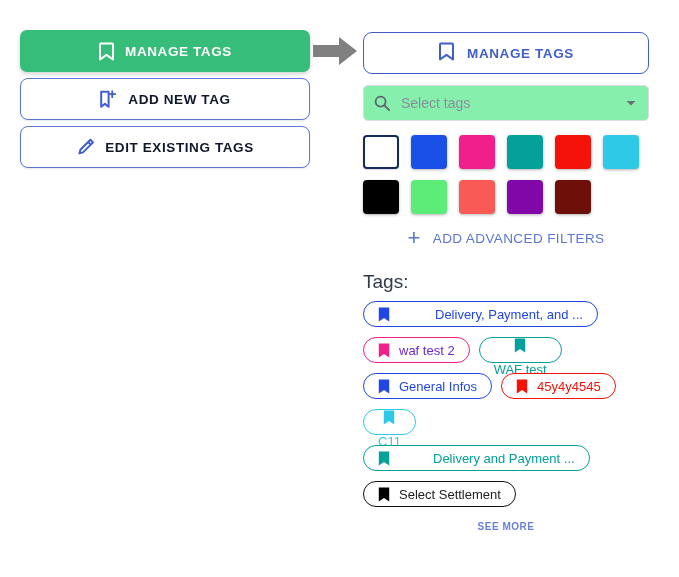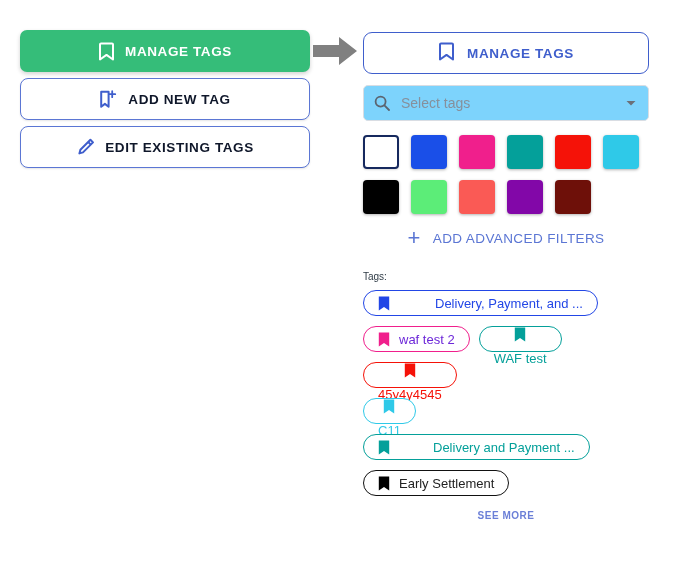--- a/index.html
+++ b/index.html
@@ -46,21 +46,21 @@
     width: 286px; height: 42px;
     background: #fff; color: #3f5ecc;
     border: 1.4px solid #3f5ecc; border-radius: 9px;
     font-size: 13.5px; font-weight: bold; letter-spacing: .6px;
     cursor: pointer; user-select: none;
   }
 
   .search-box {
     display: flex; align-items: center;
     width: 286px; height: 36px; margin-top: 11px;
-    background: #7dd3fc; border: 1px solid #d9dde3; border-radius: 5px;
+    background: #86efac; border: 1px solid #d9dde3; border-radius: 5px;
     padding: 0 10px; cursor: text;
   }
   .search-box .s-icon { flex: 0 0 auto; display: flex; align-items: center; }
   .search-box input {
     flex: 1 1 auto; border: none; outline: none;
     font-family: "Liberation Sans", sans-serif;
     font-size: 14px; color: #555c66;
     background: transparent; margin-left: 9px;
   }
   .search-box input::placeholder { color: #86909c; }
@@ -79,21 +79,21 @@
   .adv-filters {
     display: flex; align-items: center; justify-content: center; gap: 12px;
     width: 286px; margin-top: 6px; height: 26px;
     color: #5b76d4; font-size: 13.5px; letter-spacing: .4px;
     cursor: pointer; user-select: none;
   }
   .plus { font-size: 22px; line-height: 1; font-weight: 400; color: #5b76d4; }
 
   
   .tags-label {
-    margin-top: 20px; font-size: 10px; color: #2f3b46;
+    margin-top: 20px; font-size: 19px; color: #2f3b46;
   }
   .chip-rows { margin-top: 8px; width: 300px; }
   .chip-row { display: flex; gap: 9px; margin-bottom: 10px; }
   .chip {
     display: inline-flex; align-items: center; gap: 9px;
     height: 26px; padding: 0 14px;
     border-radius: 14px; border: 1.3px solid;
     background: #fff; font-size: 13px; white-space: nowrap;
     cursor: pointer; user-select: none;
   }
@@ -222,21 +222,29 @@
           <div class="chip" style="border-color: rgb(4, 160, 154); color: rgb(4, 160, 154); flex-direction: column;">
             <span class="bm">
               <svg width="12" height="15" viewBox="0 0 12 15">
                 <path d="M0.8 0.6h10.4v13.8L6 10.9 0.8 14.4z" fill="#04a09a"></path>
               </svg>
             </span>
             <span>WAF test</span>
           </div>
         </div>
         <div class="chip-row">
-          <div class="chip" style="border-color: rgb(245, 18, 8); color: rgb(245, 18, 8); flex-direction: column;">
+          <div class="chip" style="border-color: rgb(34, 70, 230); color: rgb(34, 70, 230);">
+            <span class="bm">
+              <svg width="12" height="15" viewBox="0 0 12 15">
+                <path d="M0.8 0.6h10.4v13.8L6 10.9 0.8 14.4z" fill="#2246e6"></path>
+              </svg>
+            </span>
+            <span>General Infos</span>
+          </div>
+          <div class="chip" style="border-color: rgb(245, 18, 8); color: rgb(245, 18, 8);">
             <span class="bm">
               <svg width="12" height="15" viewBox="0 0 12 15">
                 <path d="M0.8 0.6h10.4v13.8L6 10.9 0.8 14.4z" fill="#f51208"></path>
               </svg>
             </span>
             <span>45y4y4545</span>
           </div>
         </div>
         <div class="chip-row">
           <div class="chip" style="border-color: rgb(47, 201, 232); color: rgb(47, 201, 232); flex-direction: column;">
@@ -258,20 +266,20 @@
             <span>Delivery and Payment ...</span>
           </div>
         </div>
         <div class="chip-row">
           <div class="chip" style="border-color: rgb(17, 17, 17); color: rgb(34, 34, 34);">
             <span class="bm">
               <svg width="12" height="15" viewBox="0 0 12 15">
                 <path d="M0.8 0.6h10.4v13.8L6 10.9 0.8 14.4z" fill="#000000"></path>
               </svg>
             </span>
-            <span>Early Settlement</span>
+            <span>Select Settlement</span>
           </div>
         </div>
       </div>
 
     <div class="see-more">SEE MORE</div>
   </div>
 </div>
 
 </body></html>

